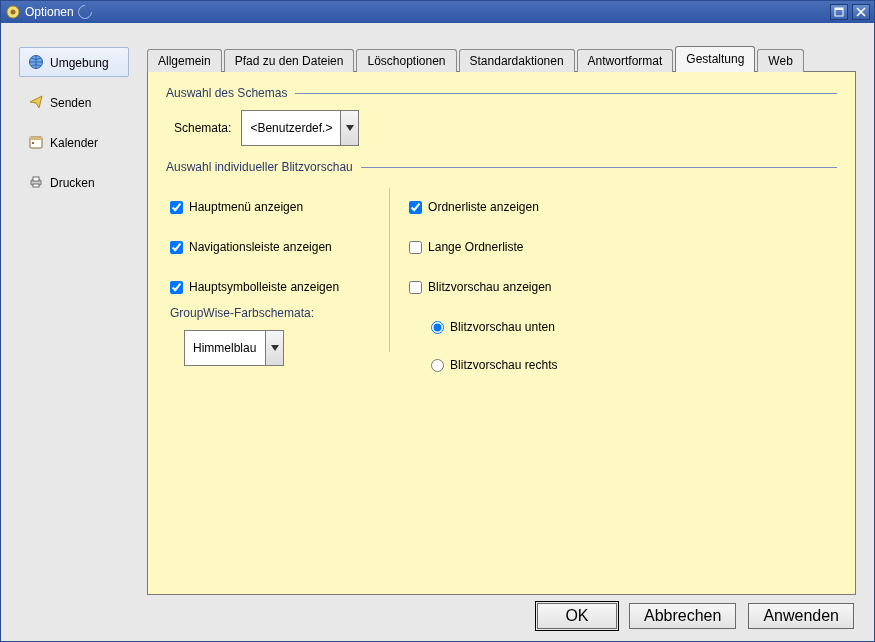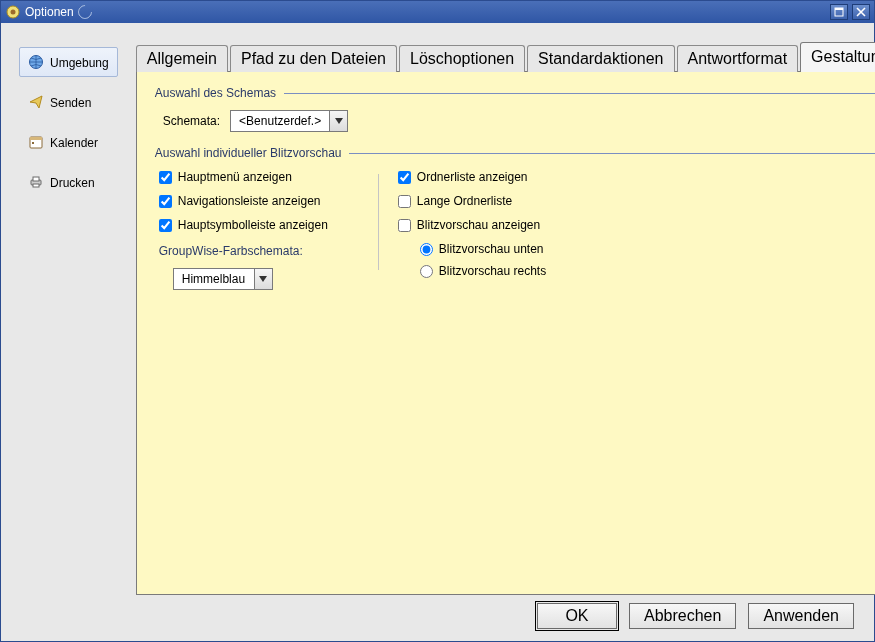--- a/index.html
+++ b/index.html
@@ -87,21 +87,21 @@
     padding: 4px 10px;
     border: 1px solid #8a8a8a;
     border-bottom: none;
     background: #e7e7e7;
     margin-right: 2px;
     position: relative;
     top: 1px;
     cursor: default;
     border-top-left-radius: 3px;
     border-top-right-radius: 3px;
-    font-size: 16px;
+    font-size: 12px;
     white-space: nowrap;
   }
   .tab.active {
     background: #f5f5f5;
     border-color: #7a7a7a;
     top: 0;
     padding-top: 5px;
     padding-bottom: 5px;
     z-index: 3;
   }
@@ -133,21 +133,21 @@
   }
   .group-title-row .gt-line {
     flex: 1;
     height: 1px;
     background: #7a8ec2;
   }
   .schema-row { display: flex; align-items: center; gap: 10px; padding-left: 8px; }
   .dropdown {
     display: inline-flex;
     align-items: stretch;
-    height: 22px;
+    height: 36px;
     border: 1px solid #7a7a7a;
     background: #fff;
   }
   .dropdown .dd-text {
     padding: 3px 8px;
     min-width: 80px;
     display: inline-flex;
     align-items: center;
   }
   .dropdown .dd-btn {
@@ -159,21 +159,21 @@
   .dd-btn svg { display:block; }
   .two-col { display: flex; gap: 50px; padding-left: 4px; }
   .col { display: flex; flex-direction: column; gap: 10px; }
   .col.right { position: relative; padding-left: 20px; }
   .col.right::before {
     content:"";
     position:absolute;left:0; top:4px; bottom:20px;
     width:1px; background:#c5c5c5;
   }
   label.chk, label.rad {
-    display: flex; align-items: center; gap: 6px; cursor: default;
+    display: flex; align-items: center; gap: 6px; cursor: default; margin-top: 16px;
   }
   input[type=checkbox], input[type=radio] { margin:0; }
   .sublabel { color:#2a3a6a; margin-top:2px; }
   .radios { padding-left: 22px; display:flex; flex-direction:column; gap:8px; }
   .button-row {
     display: flex;
     justify-content: flex-end;
     gap: 12px;
     padding: 8px 2px 2px;
   }

